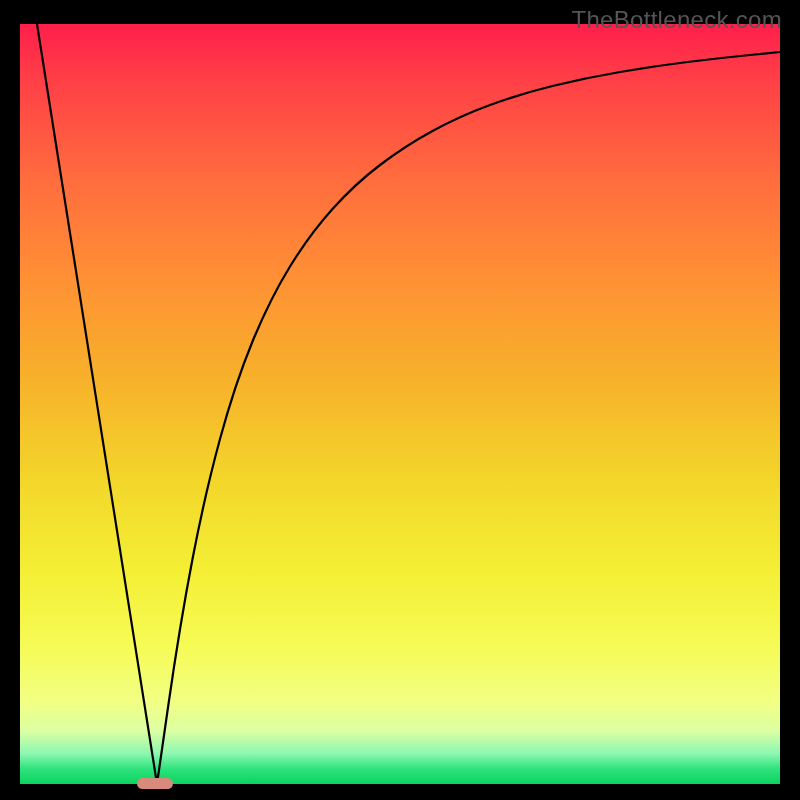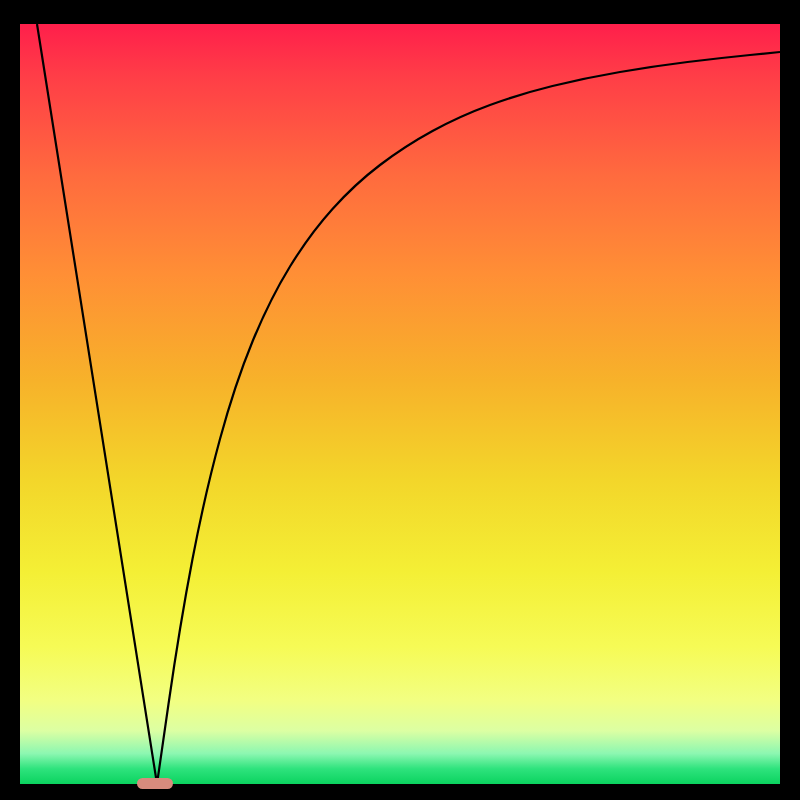--- a/index.html
+++ b/index.html
@@ -51,19 +51,20 @@
     left: 117px;  
     bottom: -5px;
     background: #d88b7d;
     border-radius: 6px;
   }
 </style>
 </head>
 <body>
 
 <div class="chart-container">
+  <div class="watermark">TheBottleneck.com</div>
   <div class="plot">
     <svg class="curve" viewBox="0 0 760 760" preserveAspectRatio="none">
       <path id="curve-path" d="M 17 0.0 L 137 760.0 M 137 760 Q 137 760 148.5 680.0 T 172.5 535.0 T 200.0 415.0 T 232.5 317.5 T 270.0 242.5 T 312.5 185.0 T 360.0 141.0 T 412.5 107.0 T 470.0 81.0 T 532.5 62.0 T 600.0 48.0 T 667.5 38.0 T 730.0 31.0 T 760 28" fill="none" stroke="#000" stroke-width="2.2"></path>
     </svg>
     <div class="minimum-marker"></div>
   </div>
 </div>
 
 </body></html>

